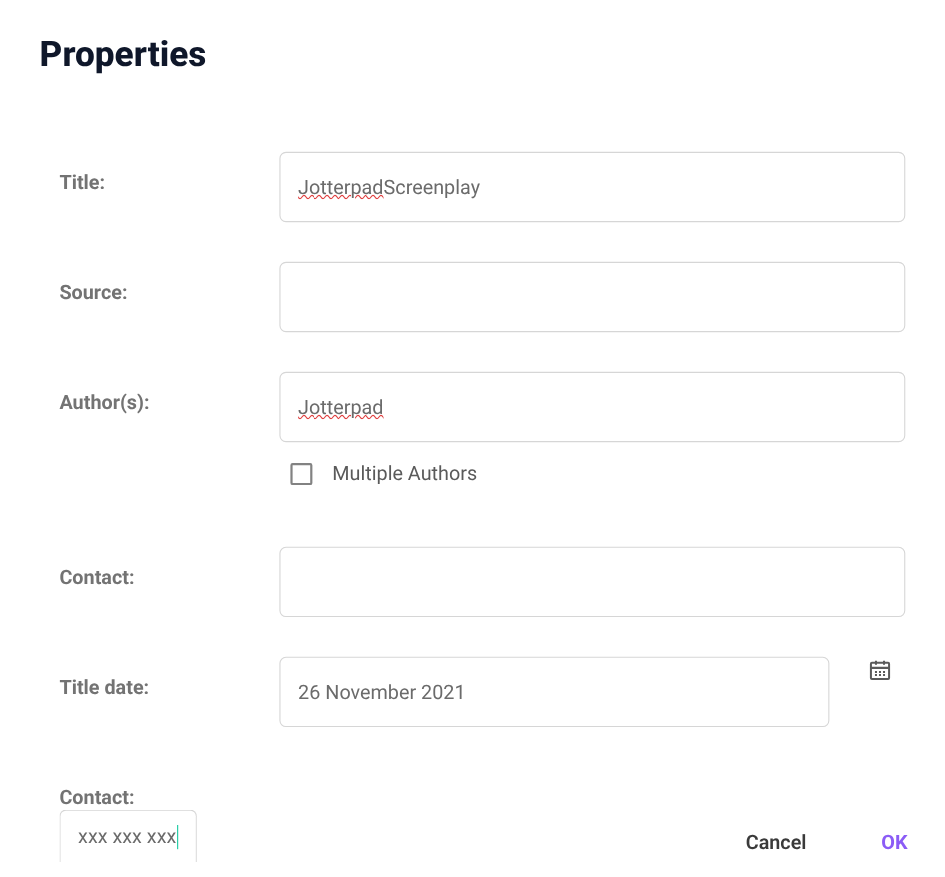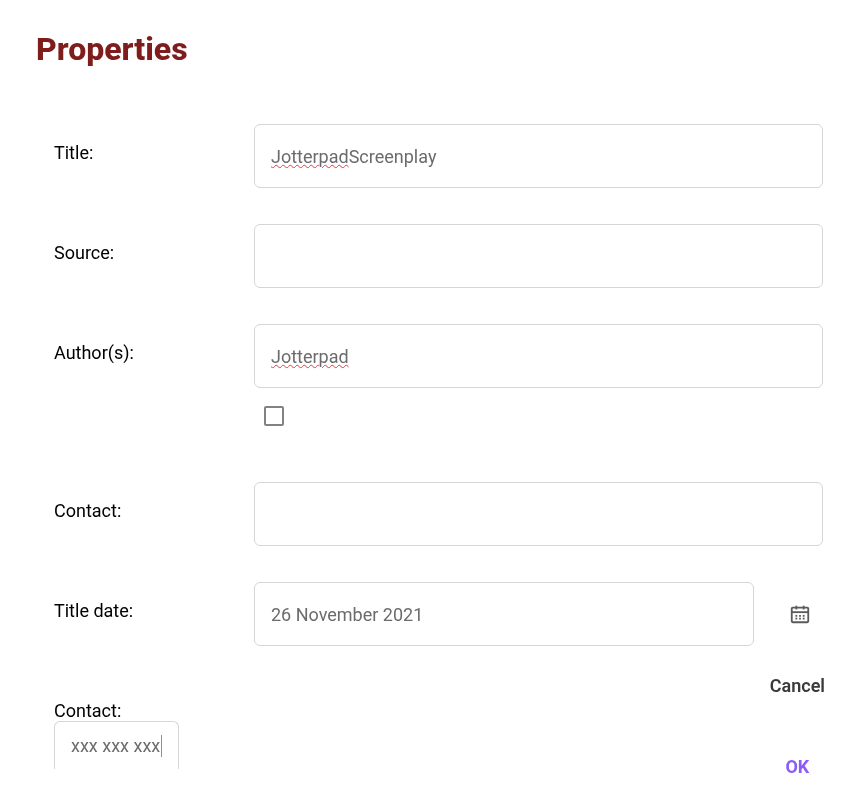--- a/index.html
+++ b/index.html
@@ -14,48 +14,47 @@
       height: 797px;
       position: relative;
       overflow: hidden;
     }
     .dialog {
       padding: 30px 36px 0 36px;
     }
     .dialog-title {
       font-size: 32px;
       font-weight: 800;
-      color: #7f1d1d;
-      margin-bottom: 56px;
+      color: #0f172a;
+      margin-bottom: 70px;
     }
     .form-rows {
       padding-left: 18px;
     }
     .form-row {
       display: flex;
       align-items: flex-start;
       margin-bottom: 36px;
     }
     .form-row.tight {
       margin-bottom: 18px;
     }
     .label-col {
       width: 200px;
       flex-shrink: 0;
       padding-top: 18px;
     }
     .field-label {
       font-size: 18px;
-      color: #000000;
-      font-weight: 400;
+      color: #737373;
+      font-weight: 700;
     }
     .input-col {
       flex: 1;
       display: flex;
-      align-items: center;
       gap: 24px;
     }
     .spellcheck {
       text-decoration-line: underline;
       text-decoration-style: wavy;
       text-decoration-color: #e03e3e;
       text-decoration-thickness: 1px;
     }
     .checkbox-row {
       display: flex;
@@ -93,23 +92,22 @@
       height: 22px;
       background: #16c9a0;
       vertical-align: middle;
       margin-left: 1px;
     }
     .footer {
       position: absolute;
       bottom: 14px;
       right: 30px;
       display: flex;
-      gap: 48px;
-      align-items: center;
-      flex-direction: column;
+      gap: 60px;
+      align-items: center;
     }
     .btn {
       font-size: 18px;
       font-weight: 600;
       background: none;
       border: none;
       cursor: pointer;
       padding: 6px 4px;
       font-family: inherit;
     }
@@ -180,20 +178,21 @@
           <span class="spellcheck">Jotterpad</span>
         </div>
       </div>
     </div>
 
     <div class="form-row" style="margin-bottom:28px;">
       <div class="label-col"></div>
       <div class="input-col">
         <div class="checkbox-row">
           <div class="checkbox"></div>
+          <span class="checkbox-label">Multiple Authors</span>
         </div>
       </div>
     </div>
 
     <div class="form-row">
       <div class="label-col">
         <span class="field-label">Contact:</span>
       </div>
       <div class="input-col">
         <div class="fake-input">

